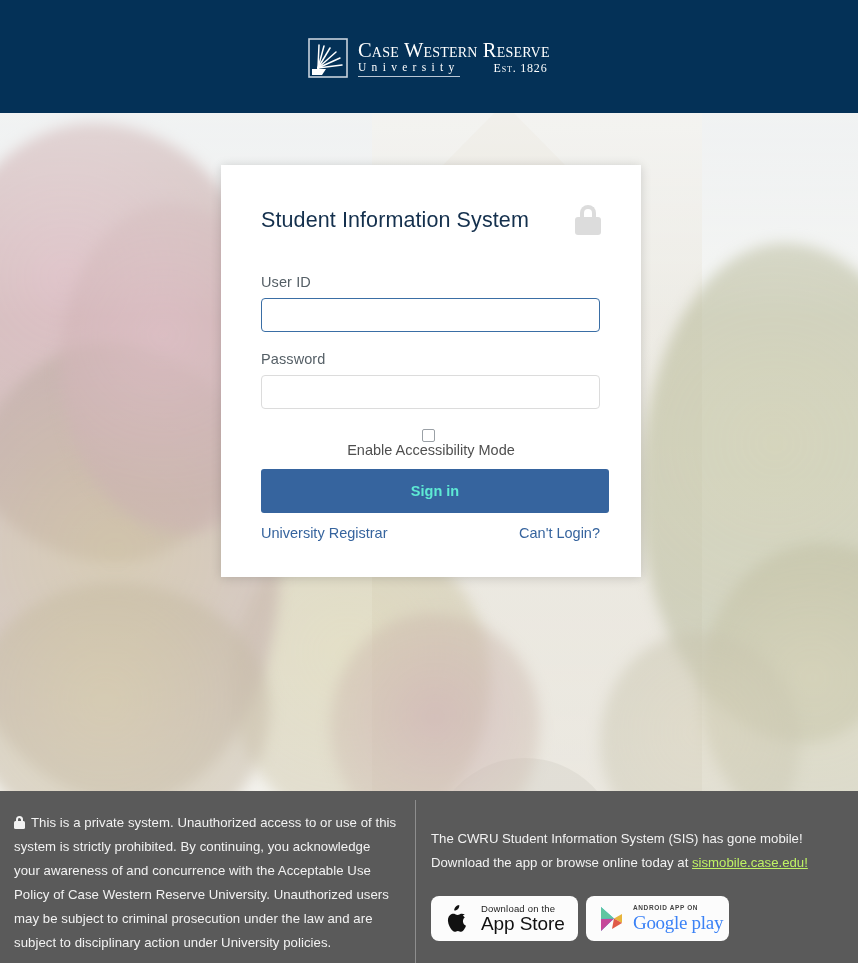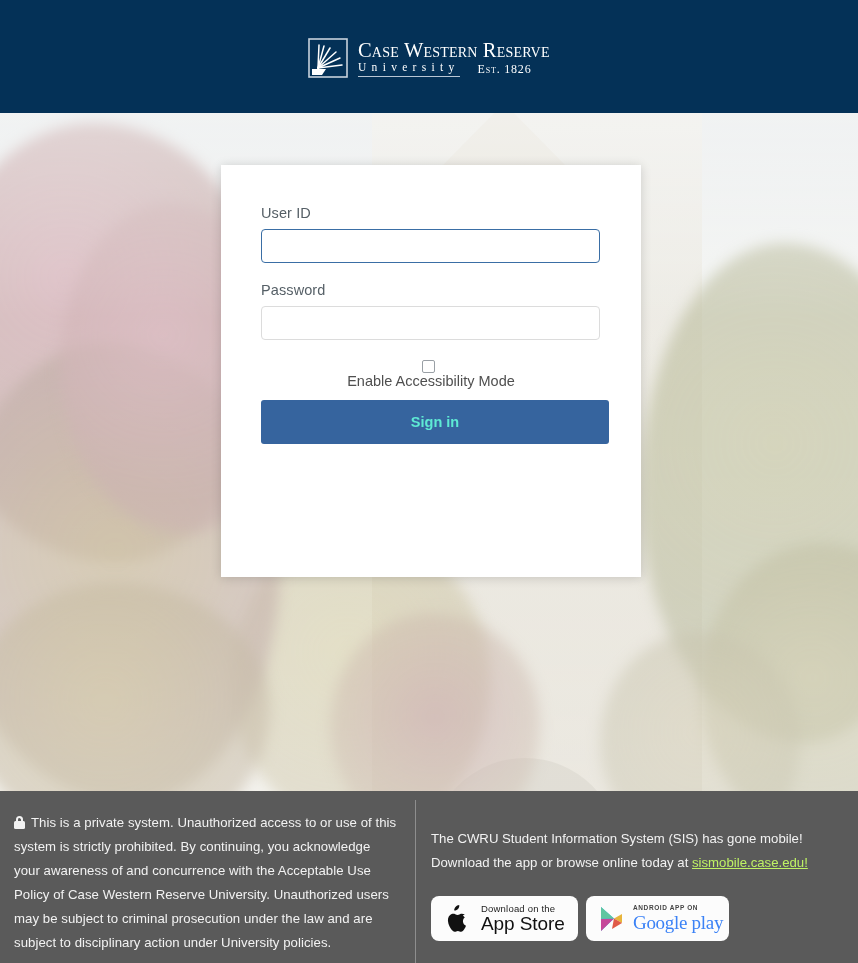--- a/index.html
+++ b/index.html
@@ -34,22 +34,23 @@
   }
   .logo-line1 {
     font-family: "Liberation Serif", serif;
     font-size: 20.5px;
     letter-spacing: 0.2px;
     white-space: nowrap;
     font-variant: small-caps;
     font-weight: 400;
   }
   .logo-line2 {
-    display: flex; align-items: flex-end;
+    display: flex; align-items: flex-start;
     margin-top: 2px;
+    gap: 16px;
   }
   .logo-univ {
     font-family: "Liberation Serif", serif;
     font-size: 11.5px;
     letter-spacing: 5.3px;
     border-bottom: 1px solid #b9c6d4;
     padding-bottom: 2px;
     white-space: nowrap;
   }
   .logo-est {
@@ -286,36 +287,47 @@
   <div class="tree tree-c1"></div>
   <div class="tree tree-c2"></div>
   <div class="tree tree-l1"></div>
   <div class="tree tree-l2"></div>
   <div class="tree tree-l3"></div>
   <div class="tree tree-l4"></div>
   <div class="haze"></div>
 </div>
 
 <div class="card">
+  <div class="card-title-row">
+    <div class="card-title">Student Information System</div>
+    <div class="lock-big">
+      <div class="shackle"></div>
+        <div class="body"></div>
+    </div>
+  </div>
 
   <label class="field-label">User ID</label>
   <input class="field-input focused" type="text" placeholder="" style="">
 
   <div class="gap-a"></div>
 
   <label class="field-label">Password</label>
   <input class="field-input normal" type="password" placeholder="" style="">
 
   <div class="acc-row">
     <span class="acc-box"></span>
     <span class="acc-label">Enable Accessibility Mode</span>
   </div>
 
   <button class="signin-btn">Sign in</button>
 
+  <div class="links-row">
+    <a class="link">University Registrar</a>
+    <a class="link">Can't Login?</a>
+  </div>
 </div>
 
 <div class="footer">
   <div class="foot-left">
     <div class="priv-text">
       <span class="lock-sm"><span class="s"></span><span class="b"></span></span><span>This is a private system. Unauthorized access to or use of this system is strictly prohibited. By continuing, you acknowledge your awareness of and concurrence with the Acceptable Use Policy of Case Western Reserve University. Unauthorized users may be subject to criminal prosecution under the law and are subject to disciplinary action under University policies.</span>
     </div>
   </div>
 
   <div class="foot-right">

